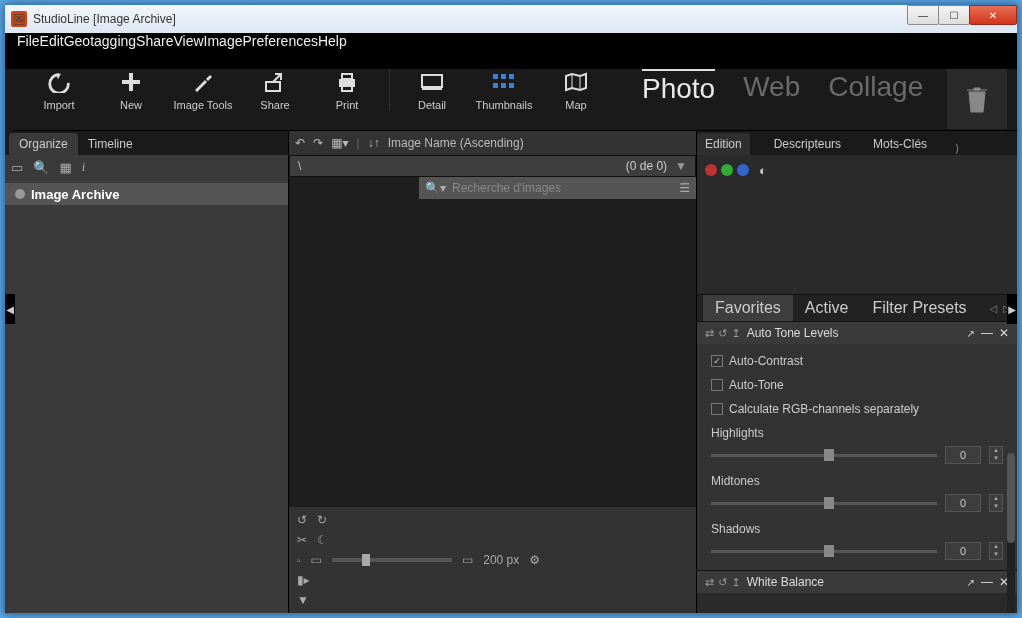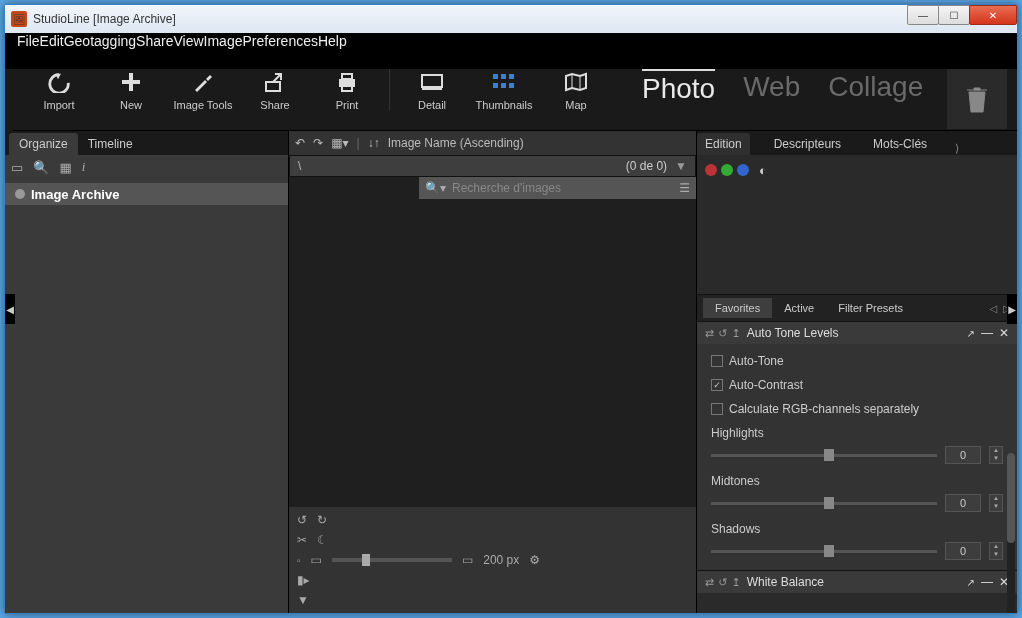--- a/index.html
+++ b/index.html
@@ -44,21 +44,21 @@
 .slider-track { width:120px; height:4px; background:#555; position:relative;}
 .slider-thumb { width:8px; height:12px; background:#aaa; position:absolute; top:-4px;}
 .right-panel { width:320px; background:#2a2a2a; display:flex; flex-direction:column; position:relative;}
 .right-tabs { height:24px; background:#1a1a1a; display:flex; align-items:flex-end; padding-left:0; gap:16px;}
 .right-tab { color:#ccc; font-size:12px; padding:4px 8px; cursor:default; border-radius:3px 3px 0 0;}
 .right-tab.active { background:#2f2f2f;}
 .right-dots { height:30px; display:flex; align-items:center; padding:0 8px; gap:4px;}
 .dot { width:12px; height:12px; border-radius:50%; display:inline-block;}
 .right-preview { height:110px; background:#2a2a2a; border-bottom:1px solid #111;}
 .right-subtabs { height:26px; background:#222; display:flex; align-items:center; padding:0 6px; gap:0;}
-.subtab { color:#ccc; font-size:11px; padding:4px 12px; cursor:default;}
+.subtab { color:#ccc; font-size:16px; padding:4px 12px; cursor:default;}
 .subtab.active { background:#3e3e3e;}
 .filter-group { background:#333; border-top:1px solid #111;}
 .filter-head { height:22px; background:#3a3a3a; display:flex; align-items:center; padding:0 8px; color:#ddd; font-size:12px; gap:6px;}
 .filter-head .spacer { flex:1;}
 .filter-body { padding:10px 14px; display:flex; flex-direction:column; gap:10px; color:#ccc; font-size:12px;}
 .check-row { display:flex; align-items:center; gap:6px;}
 .chk { width:12px; height:12px; border:1px solid #777; display:inline-flex; align-items:center; justify-content:center; font-size:9px; color:#ccc;}
 .chk.checked::after { content:"✓";}
 .slider-row { display:flex; flex-direction:column; gap:6px;}
 .slider-ctrl { display:flex; align-items:center; gap:8px;}
@@ -294,26 +294,26 @@
             <span>↥</span>
           </span>
           <span>Auto Tone Levels</span>
           <span class="spacer"></span>
           <span style="font-size:10px">↗</span>
           <span>—</span>
           <span>✕</span>
         </div>
         <div class="filter-body">
           <div class="check-row">
+              <span class="chk checked"></span>
+              <span>Auto-Contrast</span>
+            </div>
+          <div class="check-row">
               <span class="chk"></span>
               <span>Auto-Tone</span>
-            </div>
-          <div class="check-row">
-              <span class="chk checked"></span>
-              <span>Auto-Contrast</span>
             </div>
           <div class="check-row">
               <span class="chk"></span>
               <span>Calculate RGB-channels separately</span>
             </div>
 
           <div class="slider-row">
             <span>Highlights</span>
             <div class="slider-ctrl">
               <div class="slider-bar">

